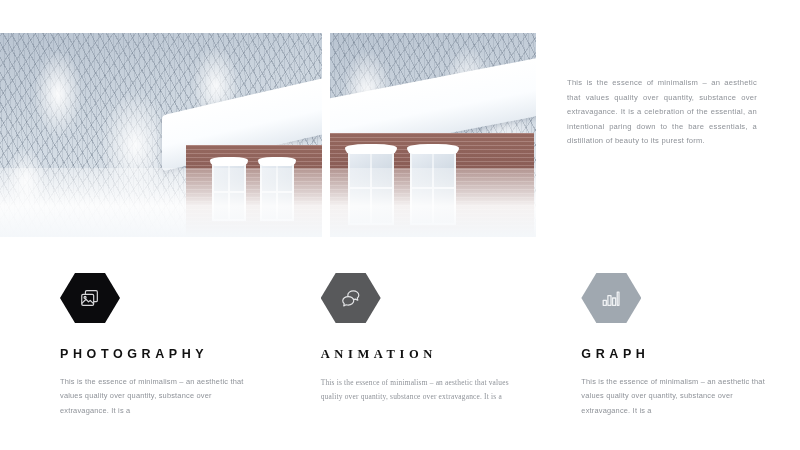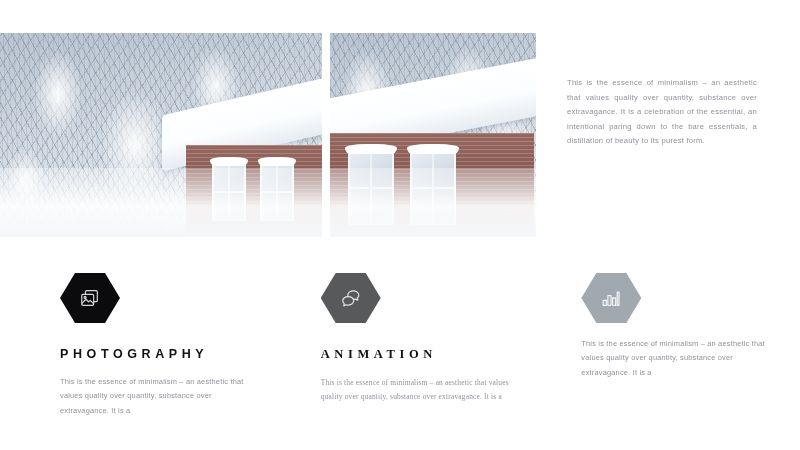--- a/index.html
+++ b/index.html
@@ -239,16 +239,17 @@
     <div class="hexagon" style="background:#a0a8b0;">
       <span>
         <svg width="22" height="22" viewBox="0 0 24 24" fill="none" stroke="#f0f2f4" stroke-width="1.4" stroke-linecap="round" stroke-linejoin="round">
           <rect x="3.5" y="14.5" width="3.4" height="5.5"></rect>
           <rect x="8.6" y="9.5" width="3.4" height="10.5"></rect>
           <rect x="13.7" y="12" width="3.4" height="8"></rect>
           <rect x="18.8" y="5.5" width="1.9" height="14.5"></rect>
         </svg>
       </span>
     </div>
+    <h2 class="feature-title">GRAPH</h2>
     <p class="feature-body">This is the essence of minimalism – an aesthetic that values quality over quantity, substance over extravagance. It is a</p>
   </div>
 
 </div>
 
 </body></html>

